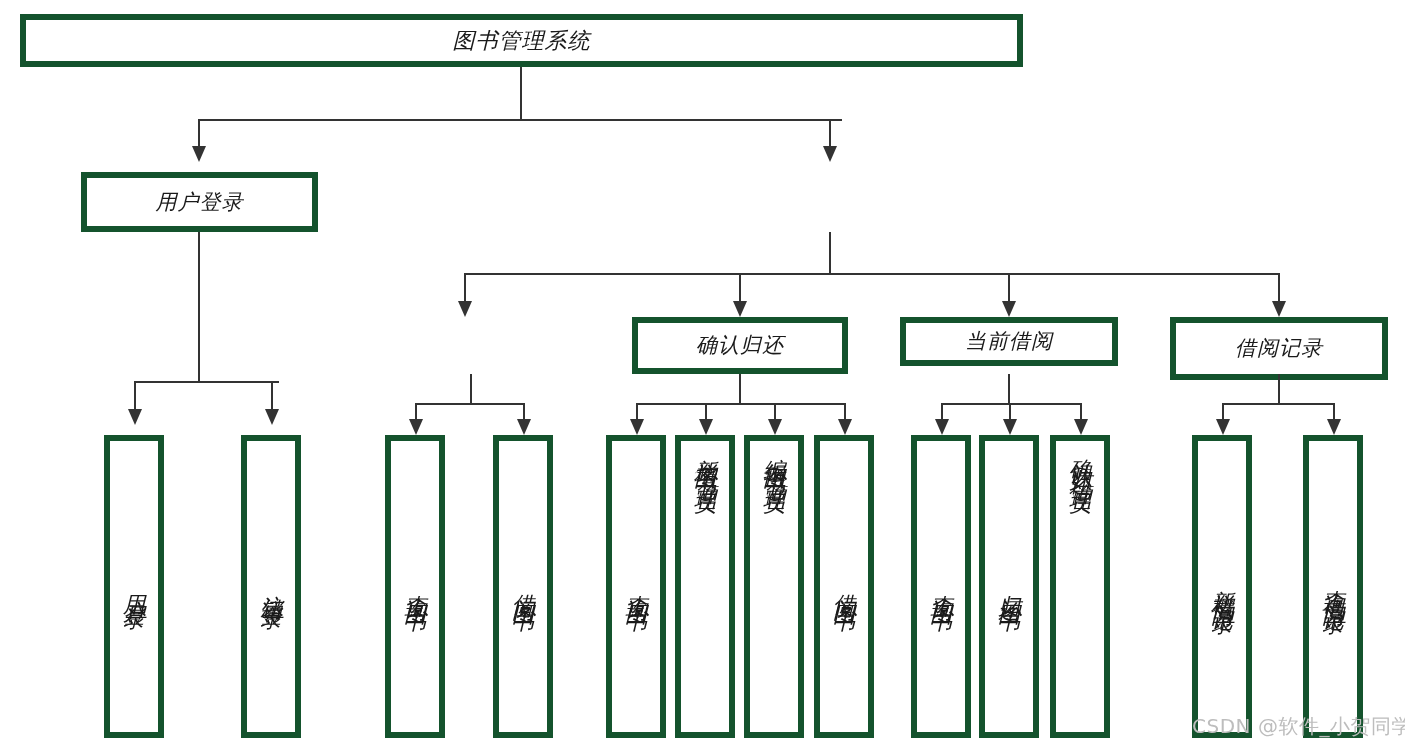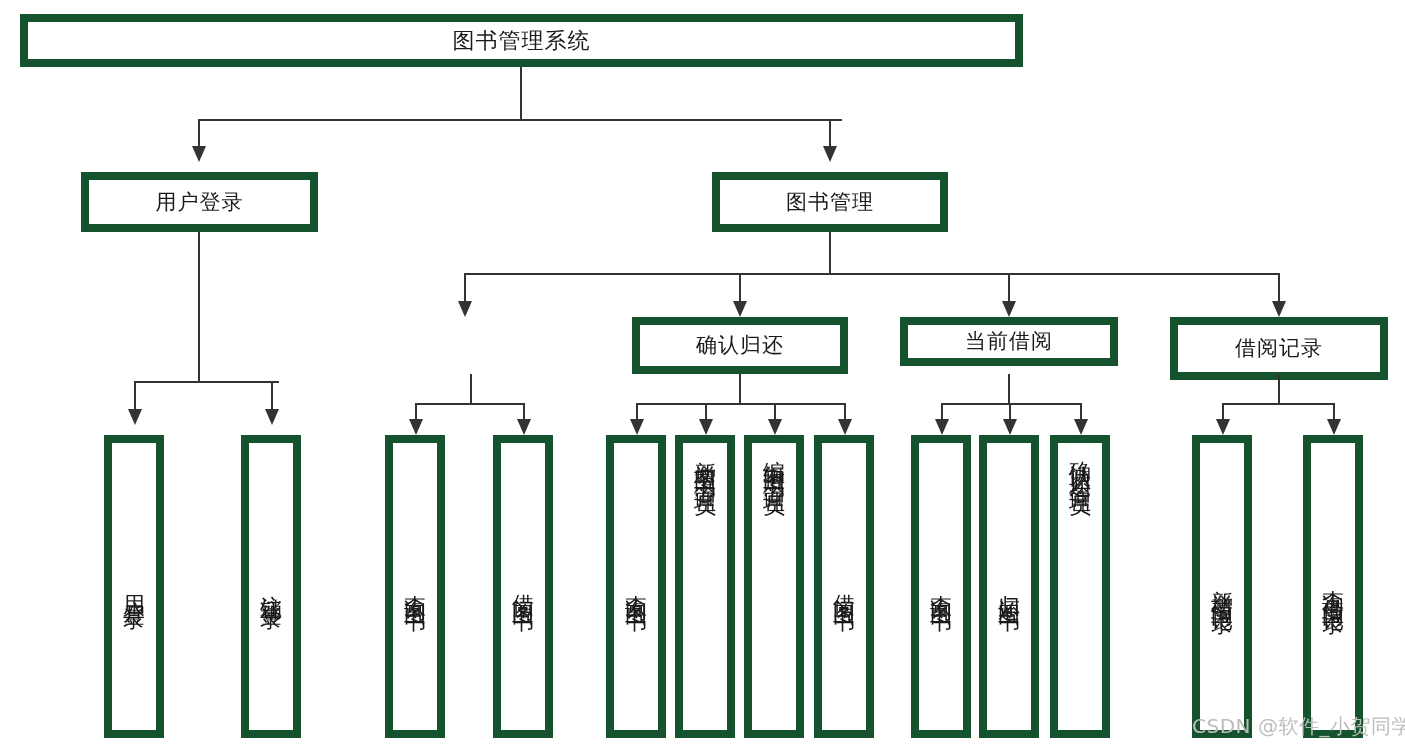--- a/index.html
+++ b/index.html
@@ -15,25 +15,26 @@
     width: 1405px;
     height: 747px;
     background: #ffffff;
     overflow: hidden;
   }
   
   .node {
     position: absolute;
     box-sizing: border-box;
     background: #ffffff;
-    border: 8px solid #14532d;
+    border: 6px solid #14532d;
     display: flex;
     align-items: center;
     justify-content: center;
     color: #1a1a1a;
+    font-style: italic;
   }
   .node .label {
     display: block;
     text-align: center;
     line-height: 1.0;
   }
   
   .node.h .label {
     font-size: 21px;
     letter-spacing: 1px;
@@ -96,23 +97,20 @@
 
   <div class="ln hz" style="left:198px; top:119px; width:644px; height:2px;"></div>
 
   <div class="ln vh" style="left:198px; top:119px; width:2px; height:28px;"></div>
   <div class="arrow" style="left:192px; top:146px;"></div>
   <div class="ln vh" style="left:829px; top:119px; width:2px; height:28px;"></div>
   <div class="arrow" style="left:823px; top:146px;"></div>
 
   <div class="node h" style="left:81px; top:172px; width:237px; height:60px;">
     <span class="label">用户登录</span>
-  </div>
-  <div class="node h" style="left:712px; top:172px; width:236px; height:60px;">
-    <span class="label">图书管理</span>
   </div>
 
   <div class="ln vh" style="left:198px; top:232px; width:2px; height:150px;"></div>
   <div class="ln hz" style="left:134px; top:381px; width:145px; height:2px;"></div>
   <div class="ln vh" style="left:134px; top:381px; width:2px; height:28px;"></div>
   <div class="arrow" style="left:128px; top:409px;"></div>
   <div class="ln vh" style="left:271px; top:381px; width:2px; height:28px;"></div>
   <div class="arrow" style="left:265px; top:409px;"></div>
 
   <div class="ln vh" style="left:829px; top:232px; width:2px; height:42px;"></div>

